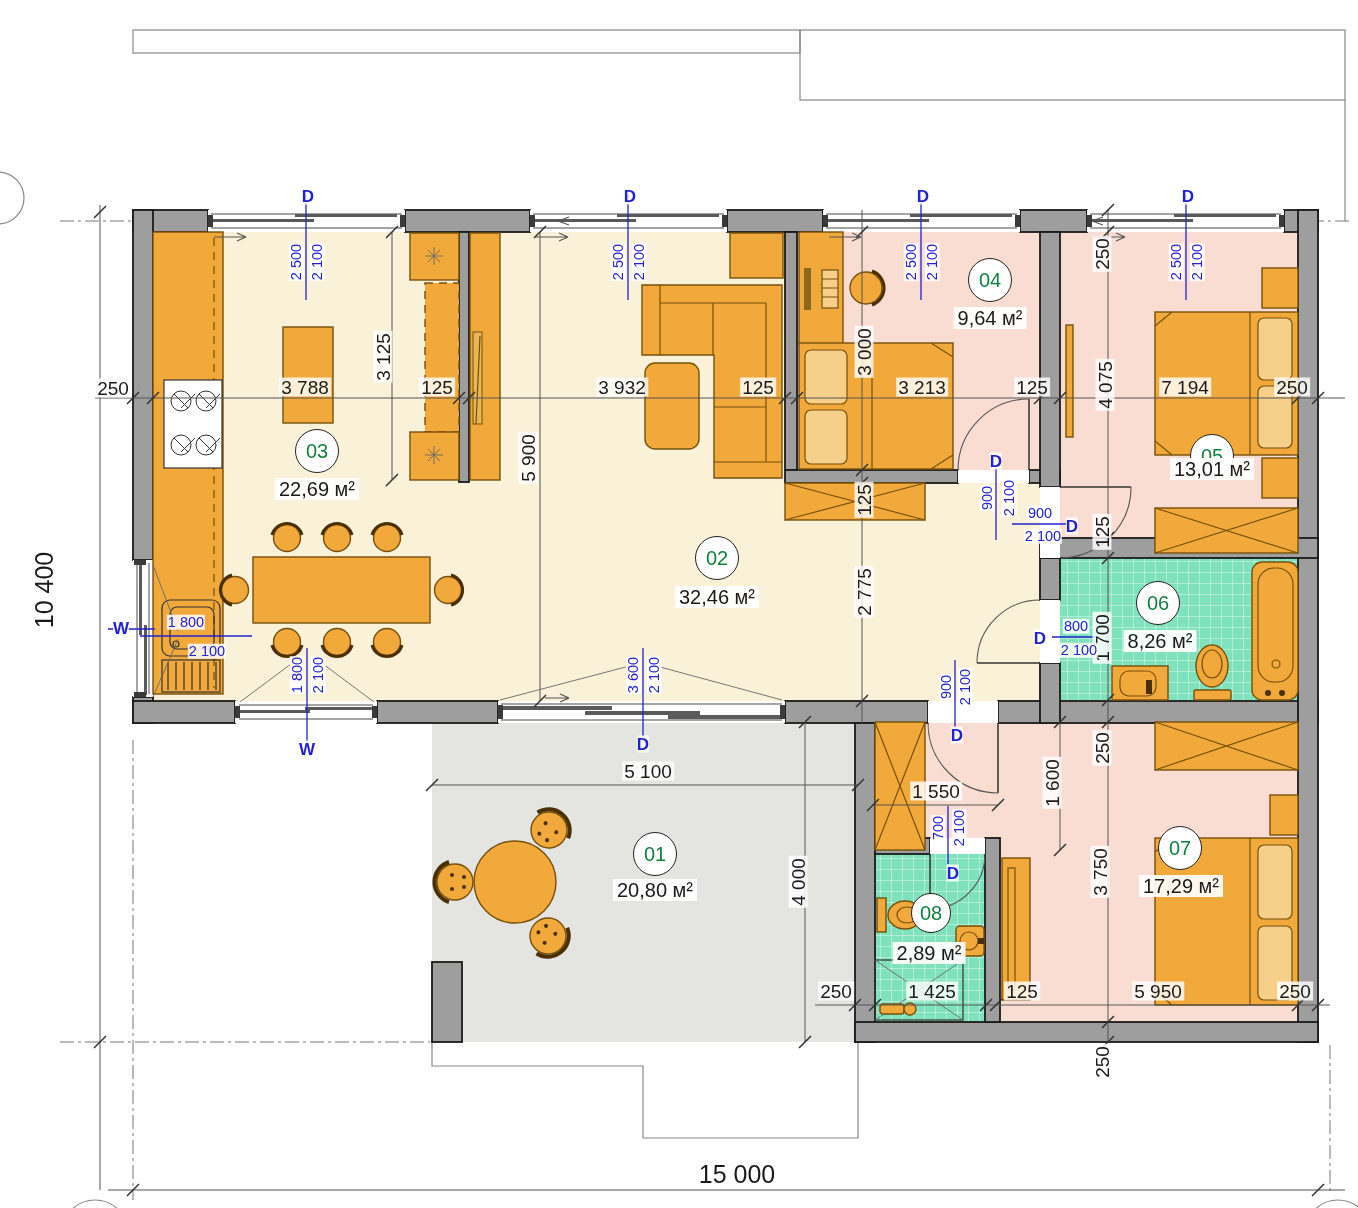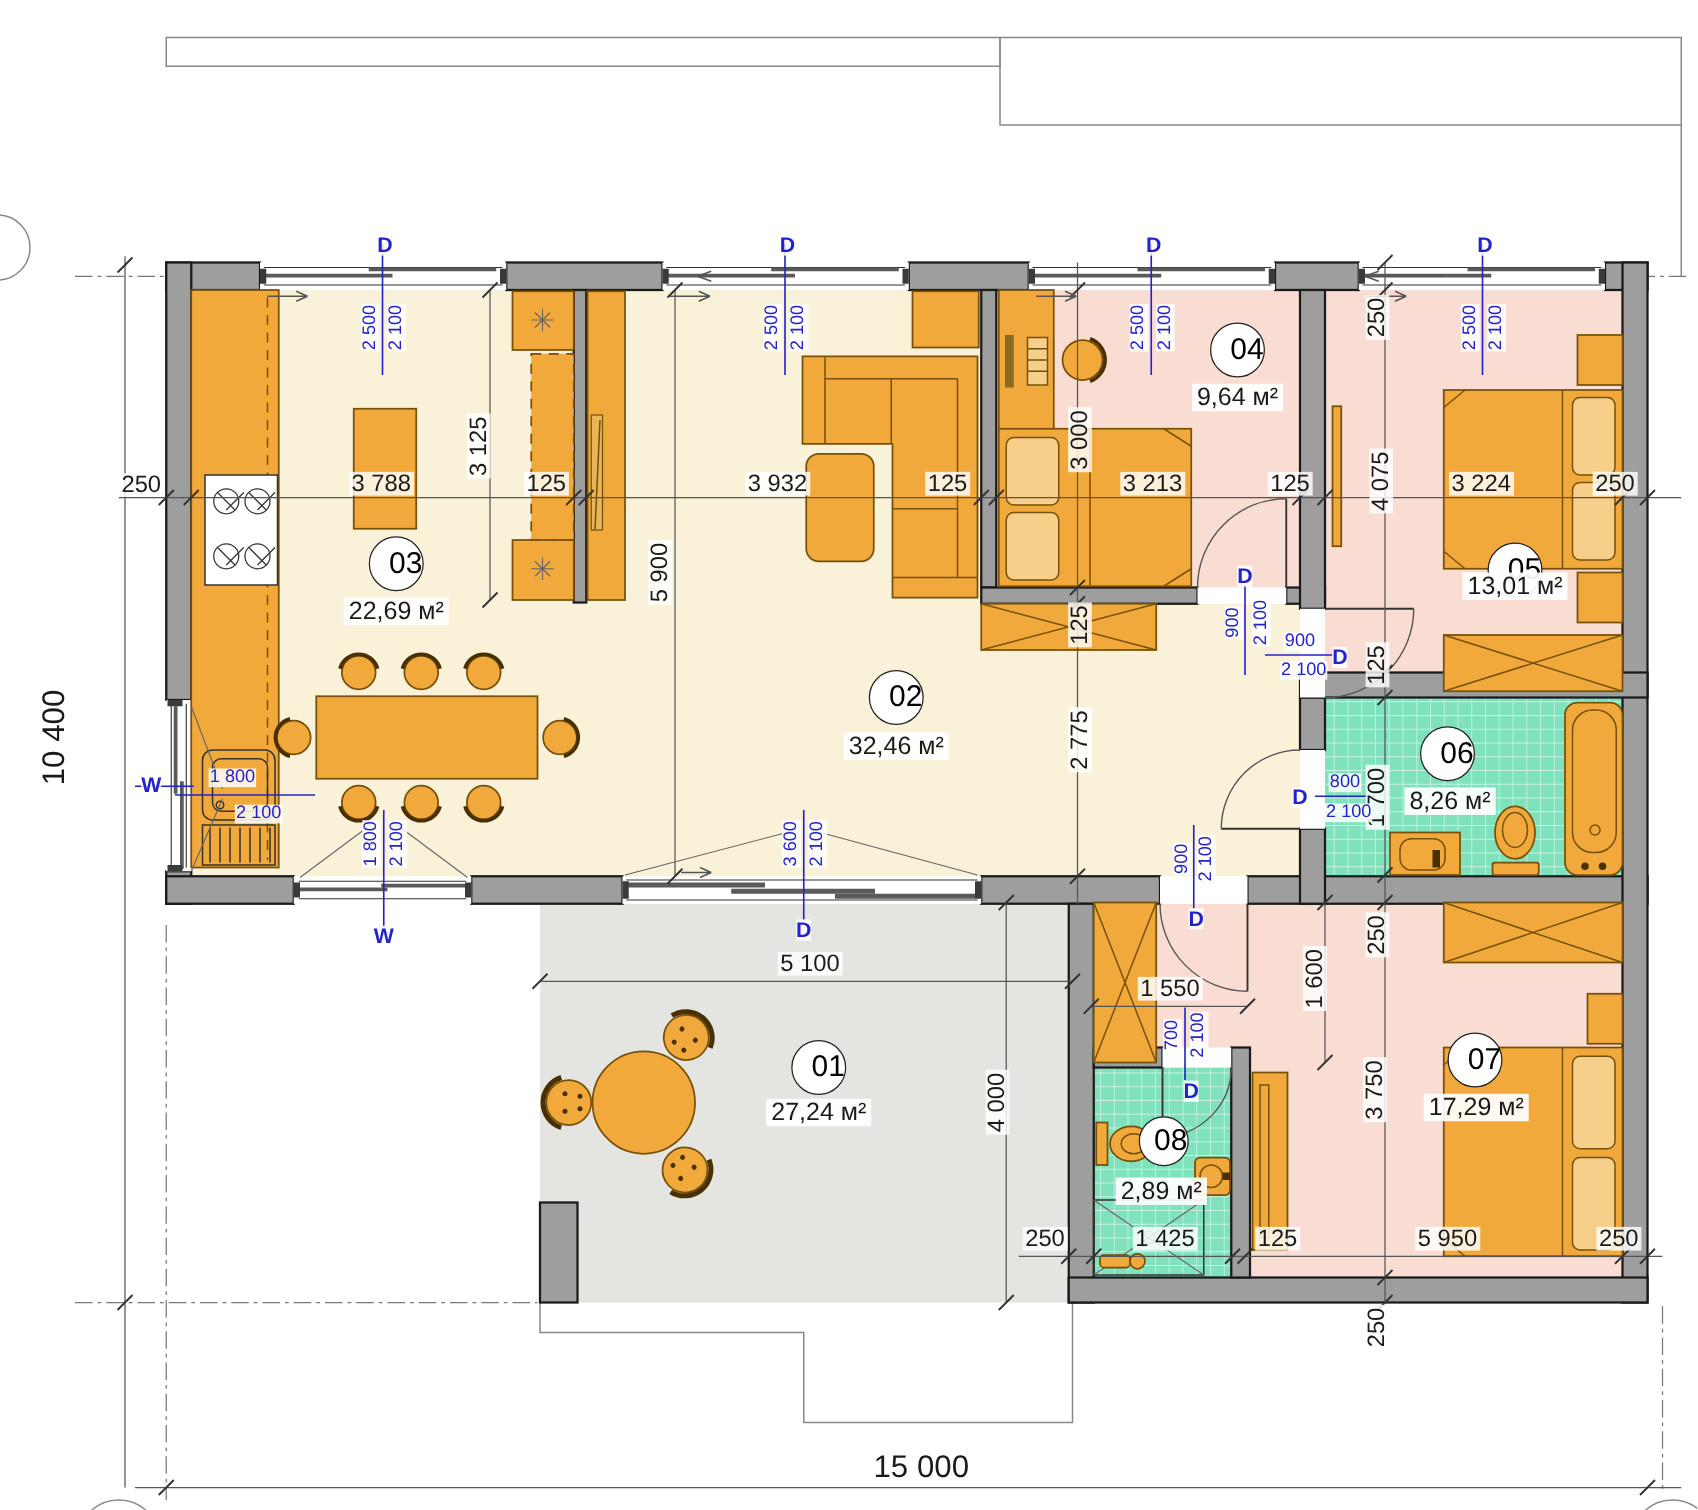--- a/index.html
+++ b/index.html
@@ -9,21 +9,21 @@
   .lbl{position:absolute;transform:translate(-50%,-50%);white-space:nowrap;
        font-family:"Liberation Sans",sans-serif;color:#1a1a1a;line-height:1;}
   .vert{transform:translate(-50%,-50%) rotate(-90deg);}
   .dim{font-size:19px;background:rgba(255,255,255,0.82);padding:0 2px;}
   .big{font-size:25px;background:#fff;}
   .blue{color:#2323cc;font-size:14.5px;background:rgba(255,255,255,0.85);padding:0 1px;}
   .mark{color:#2323cc;font-size:17px;font-weight:bold;background:rgba(255,255,255,0.85);}
   .area{font-size:20px;background:rgba(255,255,255,0.92);padding:1px 4px;}
   .roomnum{position:absolute;transform:translate(-50%,-50%);width:42px;height:42px;
        border:1.7px solid #222;border-radius:50%;background:#fff;display:flex;
-       align-items:center;justify-content:flex-end;font-size:24px;color:#000000;}
+       align-items:center;justify-content:center;font-size:20px;color:#15803d;}
   .wall{fill:#9E9E9E;stroke:#1a1a1a;stroke-width:1.8;}
   .open{fill:#ffffff;}
   .furn{fill:#F2A93B;stroke:#77500a;stroke-width:1.4;}
   .furnl{fill:#F6CF8B;stroke:#77500a;stroke-width:1.2;}
   .fline{fill:none;stroke:#77500a;stroke-width:1.2;}
   .dimline{stroke:#555;stroke-width:1;fill:none;}
   .tick{stroke:#333;stroke-width:1.5;fill:none;}
   .blueline{stroke:#2323cc;stroke-width:1.3;fill:none;}
   .dash{stroke:#777;stroke-width:1;stroke-dasharray:14 4 3 4;fill:none;}
   .site{stroke:#888;stroke-width:1.2;fill:none;}
@@ -460,21 +460,21 @@
   </g>
 </svg>
 
 <div class="lbl dim" style="left:113px;top:388px">250</div>
 <div class="lbl dim" style="left:305px;top:387px">3 788</div>
 <div class="lbl dim" style="left:437px;top:387px">125</div>
 <div class="lbl dim" style="left:622px;top:387px">3 932</div>
 <div class="lbl dim" style="left:758px;top:387px">125</div>
 <div class="lbl dim" style="left:922px;top:387px">3 213</div>
 <div class="lbl dim" style="left:1032px;top:387px">125</div>
-<div class="lbl dim" style="left:1185px;top:387px">3 224</div>
+<div class="lbl dim" style="left:1185px;top:387px">7 194</div>
 <div class="lbl dim" style="left:1292px;top:387px">250</div>
 <div class="lbl dim vert" style="left:383px;top:357px">3 125</div>
 <div class="lbl dim vert" style="left:528px;top:458px">5 900</div>
 <div class="lbl dim vert" style="left:864px;top:352px">3 000</div>
 <div class="lbl dim vert" style="left:864px;top:500px">125</div>
 <div class="lbl dim vert" style="left:864px;top:592px">2 775</div>
 <div class="lbl dim vert" style="left:1102px;top:254px">250</div>
 <div class="lbl dim vert" style="left:1105px;top:385px">4 075</div>
 <div class="lbl dim vert" style="left:1102px;top:532px">125</div>
 <div class="lbl dim vert" style="left:1102px;top:638px">1 700</div>
@@ -534,21 +534,21 @@
 <div class="lbl blue vert" style="left:965px;top:687px">2 100</div>
 <div class="lbl mark" style="left:957px;top:735px">D</div>
 
 <div class="lbl blue vert" style="left:938px;top:828px">700</div>
 <div class="lbl blue vert" style="left:959px;top:828px">2 100</div>
 <div class="lbl mark" style="left:953px;top:873px">D</div>
 
 <div class="roomnum" style="left:655px;top:854px">
       <span>01</span>
     </div>
-<div class="lbl area" style="left:655px;top:890px">27,24 м²</div>
+<div class="lbl area" style="left:655px;top:890px">20,80 м²</div>
 <div class="roomnum" style="left:717px;top:558px">
       <span>02</span>
     </div>
 <div class="lbl area" style="left:717px;top:597px">32,46 м²</div>
 <div class="roomnum" style="left:317px;top:451px">
       <span>03</span>
     </div>
 <div class="lbl area" style="left:317px;top:489px">22,69 м²</div>
 <div class="roomnum" style="left:990px;top:280px">
       <span>04</span>

